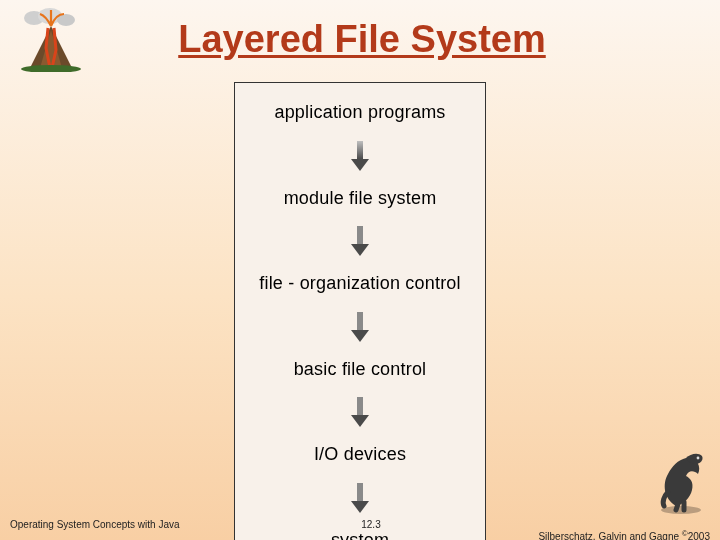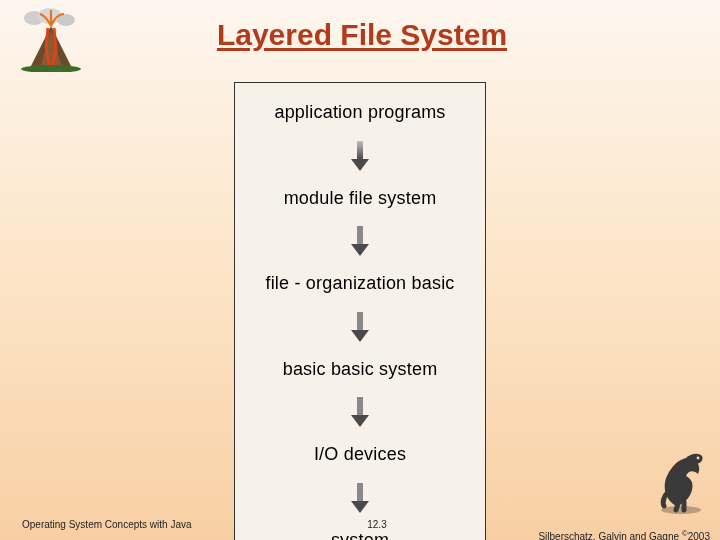--- a/index.html
+++ b/index.html
@@ -6,21 +6,21 @@
   html, body { width: 720px; height: 540px; overflow: hidden; font-family: Arial, Helvetica, sans-serif; }
   .slide {
     width: 720px; height: 540px;
     background: linear-gradient(to bottom, #fdf6ef 0%, #fce3c4 55%, #f8cfa4 100%);
     position: relative;
   }
   .title {
     position: absolute;
     top: 18px; left: 4px; right: 0;
     text-align: center;
-    font-size: 30px;
+    font-size: 38px;
     font-weight: bold;
     color: #b33a1a;
     text-decoration: underline;
     text-underline-offset: 3px;
   }
   .volcano {
     position: absolute;
     top: 8px; left: 10px;
     width: 82px; height: 64px;
   }
@@ -46,21 +46,21 @@
   .layer {
     font-family: "Helvetica Neue", Arial, sans-serif;
     font-size: 18px;
     color: #000;
     text-align: center;
     letter-spacing: 0.2px;
   }
   .arrow svg { display: block; }
   .footer {
     position: absolute;
-    bottom: 6px; left: 12px; right: 0;
+    bottom: 6px; left: 0; right: 0;
     height: 20px;
     display: flex;
     align-items: center;
     justify-content: space-between;
     padding: 0 10px;
     font-size: 10px;
     color: #222;
   }
   .footer-left { text-align: left; }
   .footer-center { text-align: center; margin-left: 24px; }
@@ -101,28 +101,28 @@
         <polygon points="3,20 21,20 12,32" fill="#4a4a4a"></polygon>
       </svg>
     </div>
     <div class="layer">module file system</div>
     <div class="arrow">
       <svg width="24" height="34" viewBox="0 0 24 34">
         <rect x="9" y="2" width="6" height="18" fill="#8a8a8a"></rect>
         <polygon points="3,20 21,20 12,32" fill="#4a4a4a"></polygon>
       </svg>
     </div>
-    <div class="layer">file - organization basic</div>
+    <div class="layer">file - organization control</div>
     <div class="arrow">
       <svg width="24" height="34" viewBox="0 0 24 34">
         <rect x="9" y="2" width="6" height="18" fill="#8a8a8a"></rect>
         <polygon points="3,20 21,20 12,32" fill="#4a4a4a"></polygon>
       </svg>
     </div>
-    <div class="layer">basic basic system</div>
+    <div class="layer">basic file control</div>
     <div class="arrow">
       <svg width="24" height="34" viewBox="0 0 24 34">
         <rect x="9" y="2" width="6" height="18" fill="#8a8a8a"></rect>
         <polygon points="3,20 21,20 12,32" fill="#4a4a4a"></polygon>
       </svg>
     </div>
     <div class="layer">I/O devices</div>
     <div class="arrow">
       <svg width="24" height="34" viewBox="0 0 24 34">
         <rect x="9" y="2" width="6" height="18" fill="#8a8a8a"></rect>

